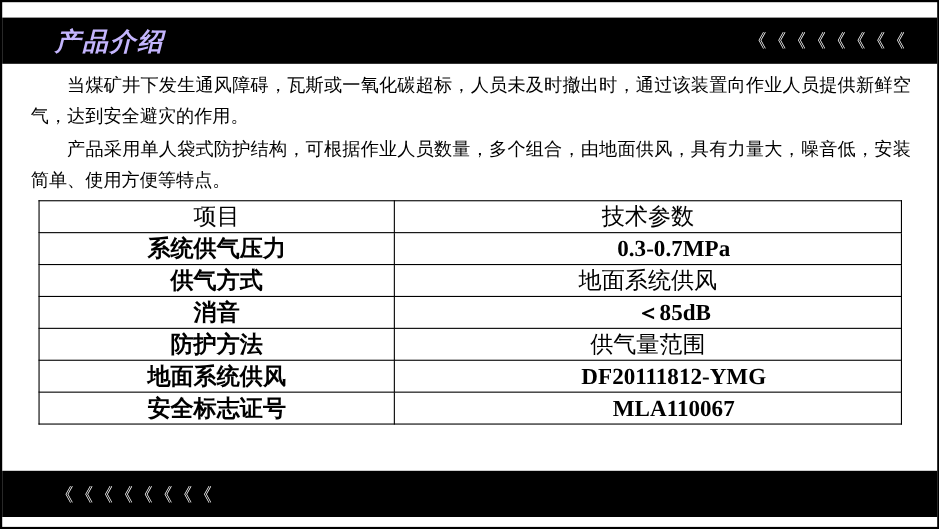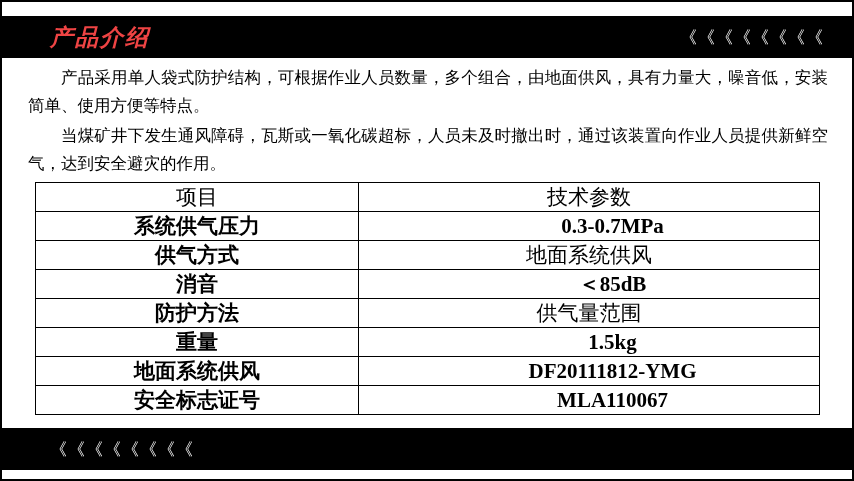--- a/index.html
+++ b/index.html
@@ -31,21 +31,21 @@
     background: #000000;
     display: flex;
     align-items: center;
     justify-content: space-between;
     box-sizing: border-box;
     padding: 0 28px 0 48px;
   }
   .section-bar.top { top: 14px; }
   .section-bar.bottom { top: 426px; }
   .section-title {
-    color: #ef4444;
+    color: #c4b5fd;
     font-family: "Liberation Serif", "DejaVu Serif", serif;
     font-weight: bold;
     font-style: italic;
     font-size: 23px;
     letter-spacing: 2px;
     line-height: 1;
   }
   .chev-group {
     color: #ffffff;
     font-size: 17px;
@@ -106,22 +106,22 @@
 <body>
 
 <div class="page">
 
   <div class="section-bar top">
     <span class="section-title">产品介绍</span>
     <span class="chev-group">《《《《《《《《</span>
   </div>
 
   <div class="body-text">
+    <p>当煤矿井下发生通风障碍，瓦斯或一氧化碳超标，人员未及时撤出时，通过该装置向作业人员提供新鲜空气，达到安全避灾的作用。</p>
     <p>产品采用单人袋式防护结构，可根据作业人员数量，多个组合，由地面供风，具有力量大，噪音低，安装简单、使用方便等特点。</p>
-    <p>当煤矿井下发生通风障碍，瓦斯或一氧化碳超标，人员未及时撤出时，通过该装置向作业人员提供新鲜空气，达到安全避灾的作用。</p>
   </div>
 
   <table class="spec-table">
     <tbody>
       <tr class="head">
         <td class="col-item">项目</td>
         <td>技术参数</td>
       </tr>
       <tr>
         <td class="col-item bold-item">系统供气压力</td>
@@ -133,24 +133,20 @@
       </tr>
       <tr>
         <td class="col-item bold-item">消音</td>
         <td class="val">＜85dB</td>
       </tr>
       <tr>
         <td class="col-item bold-item">防护方法</td>
         <td>供气量范围</td>
       </tr>
       <tr>
-        <td class="col-item bold-item">重量</td>
-        <td class="val">1.5kg</td>
-      </tr>
-      <tr>
         <td class="col-item bold-item">地面系统供风</td>
         <td class="val">DF20111812-YMG</td>
       </tr>
       <tr>
         <td class="col-item bold-item">安全标志证号</td>
         <td class="val">MLA110067</td>
       </tr>
     </tbody>
   </table>
 

